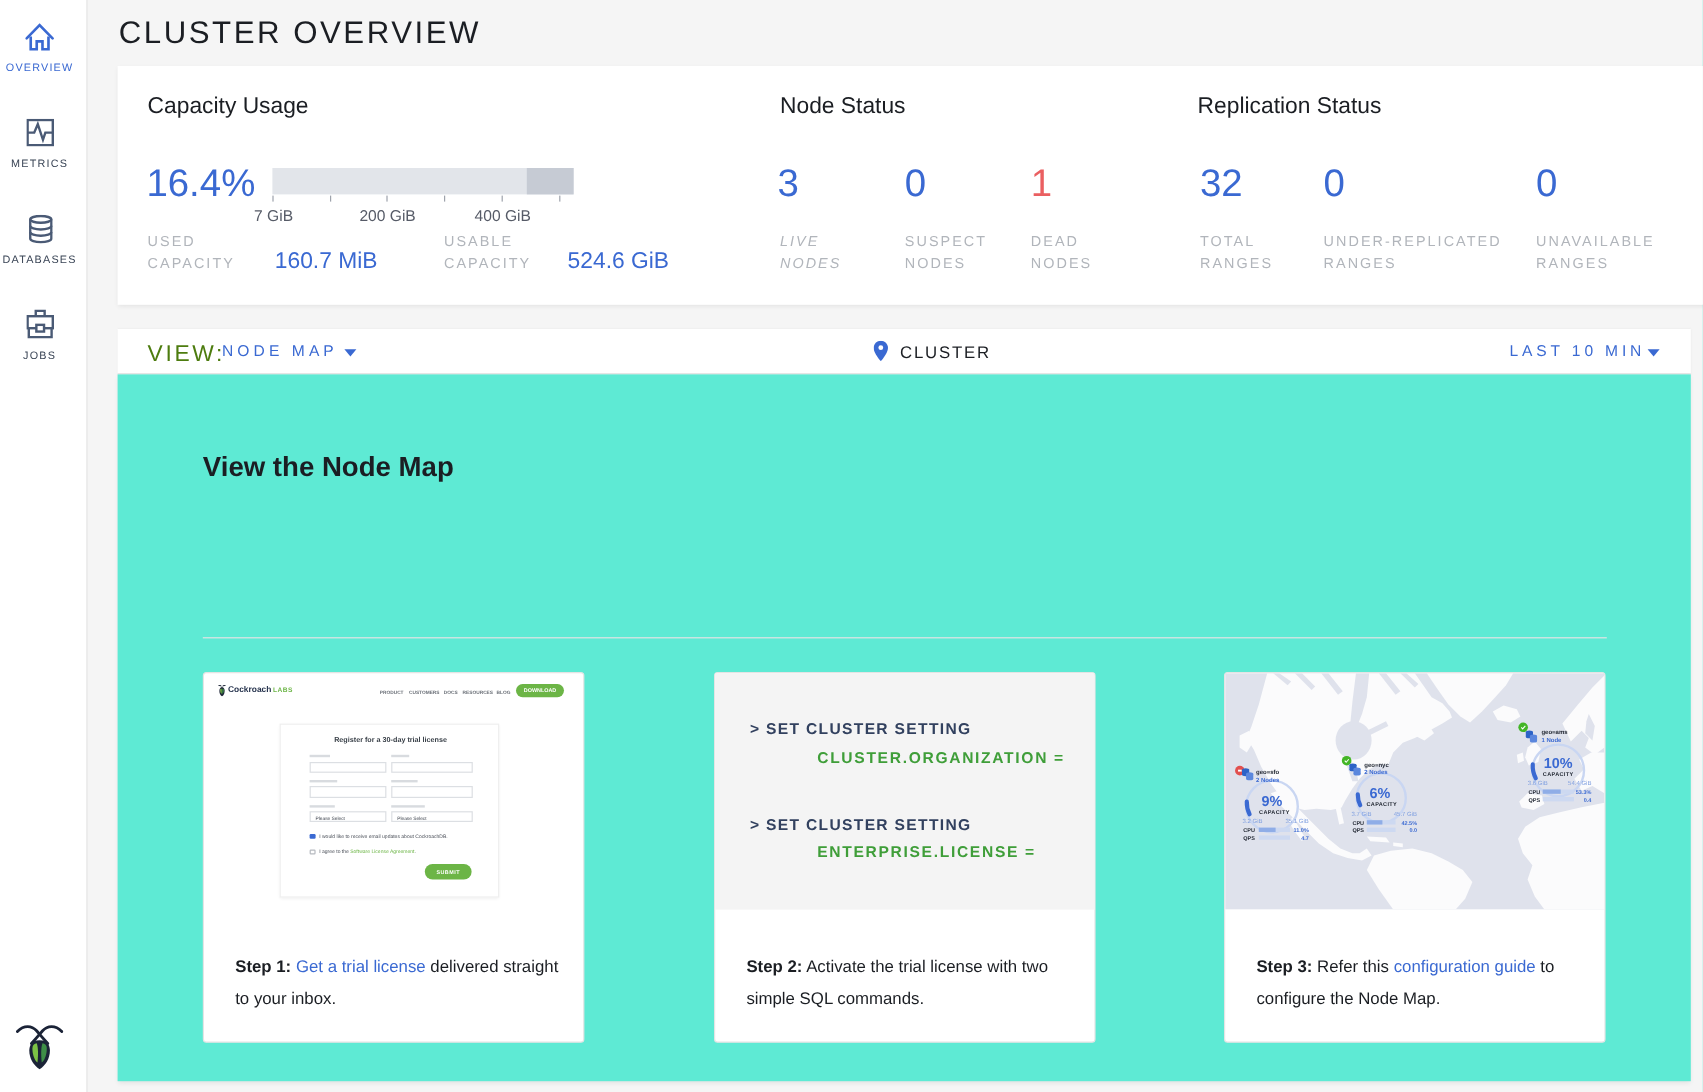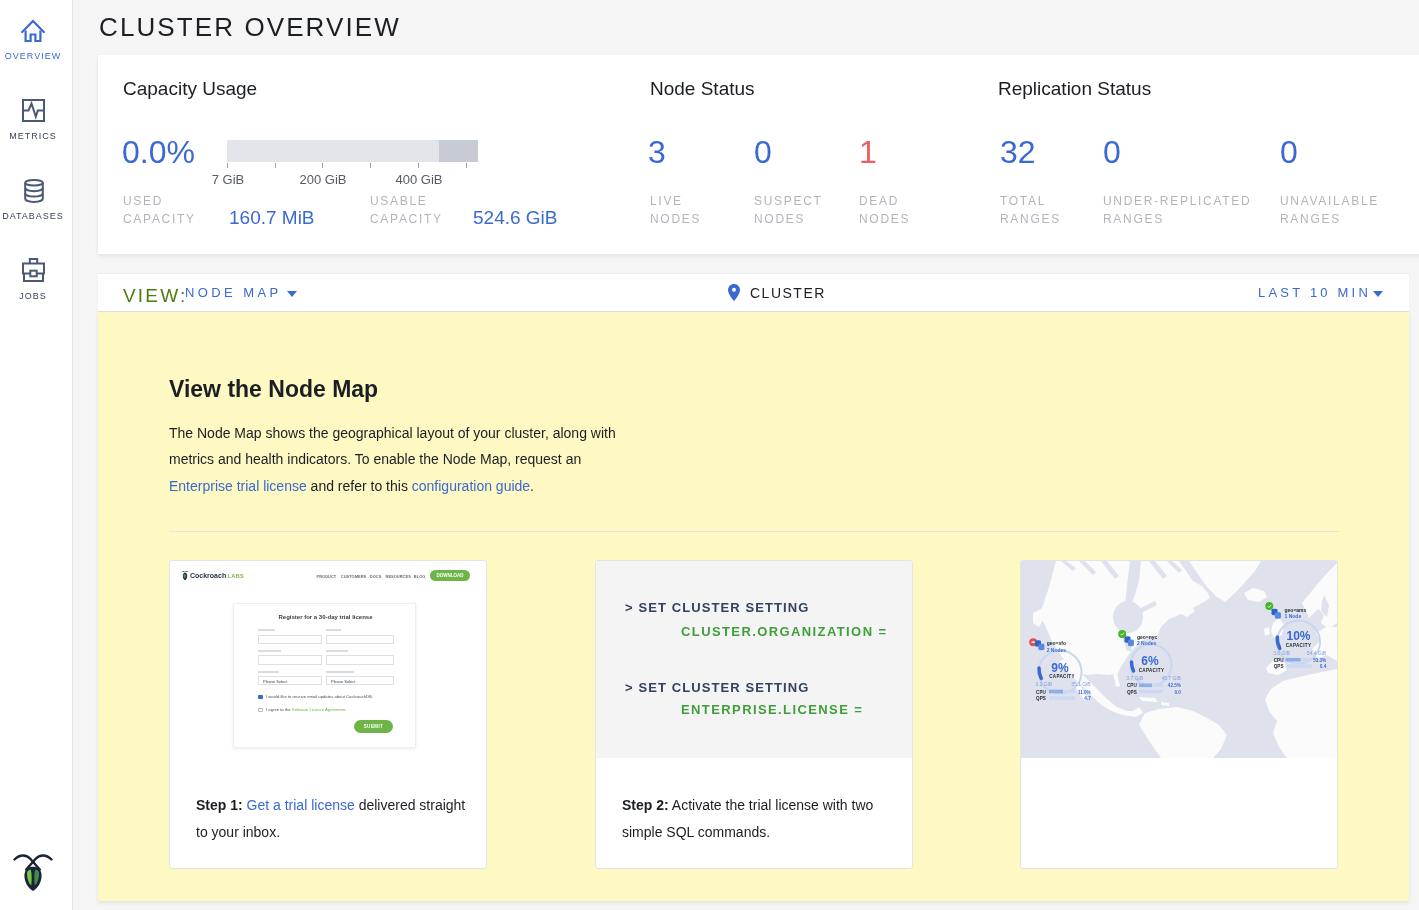--- a/index.html
+++ b/index.html
@@ -11,21 +11,21 @@
 #sidebar { position:absolute; left:0; top:0; width:73px; height:910px; background:#fff; border-right:1px solid #e2e2e2; }
 .navlabel { font-size:9px; font-weight:normal; letter-spacing:1px; color:#394455; }
 .navlabel.active { color:#3a69d2; }
 
 
 #pagetitle { position:absolute; left:99px; top:12px; font-size:26px; letter-spacing:2.1px; color:#1b1e23; font-weight:normal; }
 
 
 #summary { position:absolute; left:98px; top:55px; width:1325px; height:199px; background:#fff; box-shadow:0 2px 4px rgba(0,0,0,0.08); }
 #viewbar { position:absolute; left:98px; top:273px; width:1311px; height:39px; background:#fff; border-top:1px solid #ededed; border-bottom:1px solid #e0e0e0; box-shadow:0 1px 2px rgba(0,0,0,0.05); }
-#content { position:absolute; left:98px; top:312px; width:1311px; height:589px; background:#fef9c3; box-shadow:0 2px 4px rgba(0,0,0,0.08); }
+#content { position:absolute; left:98px; top:312px; width:1311px; height:589px; background:#5eead4; box-shadow:0 2px 4px rgba(0,0,0,0.08); }
 
 
 .secHead { position:absolute; font-size:19px; color:#1b1e23; }
 .bignum { position:absolute; font-size:32px; color:#3a69d2; }
 .bignum.red { color:#ea5f61; }
 .smallcap { position:absolute; font-size:12px; letter-spacing:1.7px; color:#b1b5bb; line-height:18px; }
 .midnum { position:absolute; font-size:19px; color:#3a69d2; }
 
 
 #capbar { position:absolute; left:129px; top:85px; width:251px; height:22px; background:#e2e5ea; }
@@ -96,21 +96,21 @@
     <path d="M20 16.8 C16 16.8 13.6 18.2 12.6 20.5 C11.7 22.6 11.4 24 11.4 25.5 C11.4 32 15 38.2 20 41 C25 38.2 28.6 32 28.6 25.5 C28.6 24 28.3 22.6 27.4 20.5 C26.4 18.2 24 16.8 20 16.8 Z" fill="#1b2337"></path>
     <path d="M14 23.5 C14 21 15.5 19.8 17.6 19.4 C18.8 22.5 19 28.5 18.2 35.5 C15.6 33.3 14 28.5 14 23.5 Z" fill="#7cc245"></path>
     <path d="M26 23.5 C26 21 24.5 19.8 22.4 19.4 C21.2 22.5 21 28.5 21.8 35.5 C24.4 33.3 26 28.5 26 23.5 Z" fill="#3e8e47"></path>
   </svg>
 </div>
 
 <h1 id="pagetitle">CLUSTER OVERVIEW</h1>
 
 <div id="summary">
   <div class="secHead" style="left:25px; top:23px;">Capacity Usage</div>
-  <div class="bignum" style="left:24px; top:79px;">0.0%</div>
+  <div class="bignum" style="left:24px; top:79px;">16.4%</div>
   <div id="capbar">
       <div class="seg"></div>
     </div>
   <div class="tick" style="left:129px;"></div>
   <div class="tick" style="left:177px;"></div>
   <div class="tick" style="left:224px;"></div>
   <div class="tick" style="left:272px;"></div>
   <div class="tick" style="left:320px;"></div>
   <div class="tick" style="left:368px;"></div>
   <div class="ticklabel" style="left:130px;">7 GiB</div>
@@ -118,21 +118,21 @@
   <div class="ticklabel" style="left:321px;">400 GiB</div>
   <div class="smallcap" style="left:25px; top:137px;">USED<br>CAPACITY</div>
   <div class="midnum" style="left:131px; top:152px;">160.7 MiB</div>
   <div class="smallcap" style="left:272px; top:137px;">USABLE<br>CAPACITY</div>
   <div class="midnum" style="left:375px; top:152px;">524.6 GiB</div>
 
   <div class="secHead" style="left:552px; top:23px;">Node Status</div>
   <div class="bignum" style="left:550px; top:79px;">3</div>
   <div class="bignum" style="left:656px; top:79px;">0</div>
   <div class="bignum red" style="left:761px; top:79px;">1</div>
-  <div class="smallcap" style="left:552px; top:137px;">LIVE<br>NODES</div>
+  <div class="smallcap" style="left:552px; top:137px;font-style:italic;">LIVE<br>NODES</div>
   <div class="smallcap" style="left:656px; top:137px;">SUSPECT<br>NODES</div>
   <div class="smallcap" style="left:761px; top:137px;">DEAD<br>NODES</div>
 
   <div class="secHead" style="left:900px; top:23px;">Replication Status</div>
   <div class="bignum" style="left:902px; top:79px;">32</div>
   <div class="bignum" style="left:1005px; top:79px;">0</div>
   <div class="bignum" style="left:1182px; top:79px;">0</div>
   <div class="smallcap" style="left:902px; top:137px;">TOTAL<br>RANGES</div>
   <div class="smallcap" style="left:1005px; top:137px;">UNDER-REPLICATED<br>RANGES</div>
   <div class="smallcap" style="left:1182px; top:137px;">UNAVAILABLE<br>RANGES</div>
@@ -146,21 +146,20 @@
     <path d="M6 0 C2.7 0 0 2.7 0 6 C0 10.5 6 17 6 17 C6 17 12 10.5 12 6 C12 2.7 9.3 0 6 0 Z" fill="#3a69d2"></path>
     <circle cx="6" cy="5.7" r="2" fill="#fff"></circle>
   </svg>
   <span class="abs" style="left:652px; top:11px; font-size:14px; letter-spacing:1.5px; color:#1b1e23;">CLUSTER</span>
   <span class="vb-blue abs" style="left:1160px; top:11px; letter-spacing:3.2px;">LAST 10 MIN</span>
   <span class="tri abs" style="left:1275px; top:17px;"></span>
 </div>
 
 <div id="content">
   <div id="nm-head">View the Node Map</div>
-  <div id="nm-para">The Node Map shows the geographical layout of your cluster, along with<br>metrics and health indicators. To enable the Node Map, request an<br><a class="blue">Enterprise trial license</a> and refer to this <a class="blue">configuration guide</a>.</div>
   <div id="divider"></div>
 
   <div class="card" id="card1">
     <svg class="abs" style="left:11px; top:9px;" width="8" height="11" viewBox="0 0 8 11">
       <path d="M0.5 1.5 C1.8 0.6 3 0.6 4 2 Z" fill="#1c2436"></path>
       <path d="M7.5 1.5 C6.2 0.6 5 0.6 4 2 Z" fill="#1c2436"></path>
       <path d="M4 2.6 C2.4 3 1.8 4.2 1.8 5.8 C1.8 7.7 2.6 9.4 4 10.3 C5.4 9.4 6.2 7.7 6.2 5.8 C6.2 4.2 5.6 3 4 2.6 Z" fill="#1c2436"></path>
       <path d="M2.5 5 C2.5 4.3 2.9 3.9 3.5 3.8 C3.8 4.6 3.9 6.3 3.6 8.4 C2.9 7.7 2.5 6.5 2.5 5 Z" fill="#7cc245"></path>
       <path d="M5.5 5 C5.5 4.3 5.1 3.9 4.5 3.8 C4.2 4.6 4.1 6.3 4.4 8.4 C5.1 7.7 5.5 6.5 5.5 5 Z" fill="#3e8e47"></path>
     </svg>
@@ -334,14 +333,15 @@
           <ellipse cx="3" cy="5.5" rx="3" ry="1.3" fill="#2d63c7"></ellipse>
         <g transform="translate(3.4,3.4)">
             <ellipse cx="3" cy="1.5" rx="3" ry="1.3" fill="#5b87dd"></ellipse>
             <rect x="0" y="1.5" width="6" height="4" fill="#5b87dd"></rect>
             <ellipse cx="3" cy="5.5" rx="3" ry="1.3" fill="#5b87dd"></ellipse>
           </g>
       </g>
       <text x="263.5" y="50.8" font-size="5" font-weight="bold" fill="#242a35">geo=ams</text>
       <text x="263.5" y="57.3" font-size="5" font-weight="bold" fill="#3a69d2">1 Node</text>
     </svg>
+    <div class="caption"><b>Step 3:</b> Refer this <a class="blue">configuration guide</a> to<br>configure the Node Map.</div>
   </div>
 </div>
 
 </body></html>

